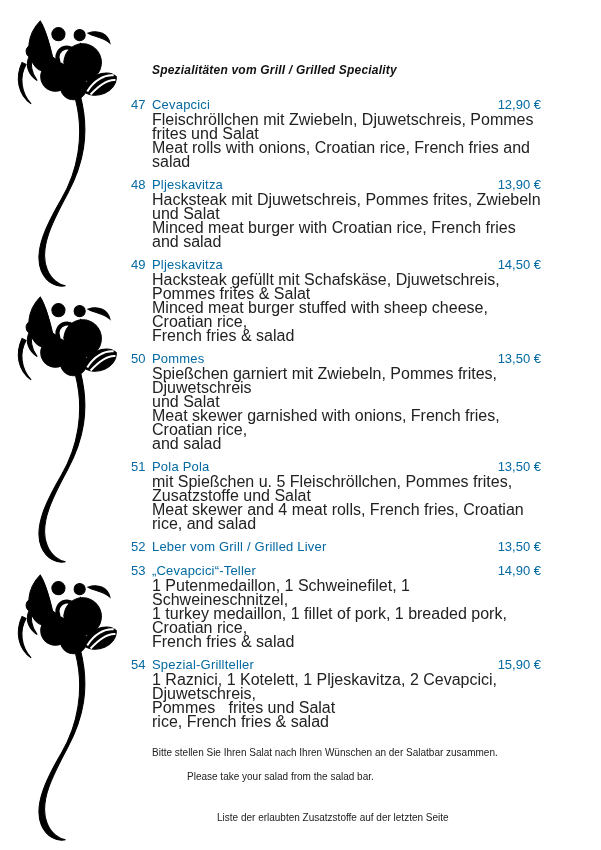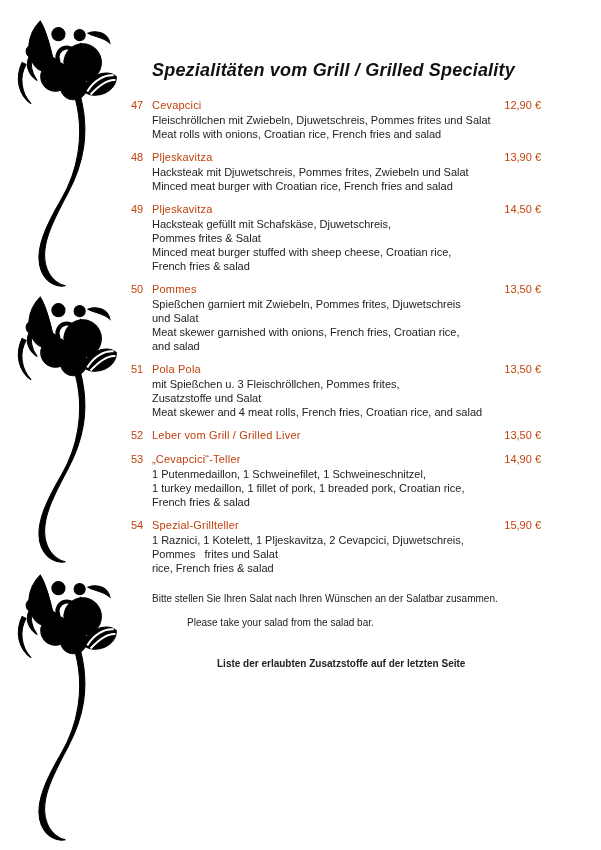--- a/index.html
+++ b/index.html
@@ -18,43 +18,43 @@
   }
   .ornament svg{display:block;width:100%;height:100%;}
   .ornament.o1{top:20px;}
   .ornament.o2{top:296px;}
   .ornament.o3{top:574px;}
   
   .content{
     position:absolute;left:131px;top:60px;width:410px;
   }
   .page-title{
-    font-size:18px;font-weight:bold;font-style:italic;
+    font-size:12px;font-weight:bold;font-style:italic;
     color:#111;margin:0 0 0 21px;line-height:20px;
     letter-spacing:.2px;
   }
   .menu-list{margin-top:17px;}
   .menu-item{margin-bottom:8px;}
   .item-head{
     display:flex;align-items:baseline;
-    font-size:11px;line-height:16px;color:#c2410c;justify-content:space-between;
+    font-size:13px;line-height:16px;color:#0369a1;justify-content:space-between;
   }
   .item-number{width:21px;flex:0 0 21px;}
   .item-name{flex:1 1 auto;letter-spacing:.2px;}
   .item-price{flex:0 0 auto;text-align:right;white-space:nowrap;}
   .item-desc{margin-left:21px;}
   .desc-line{
-    font-size:11px;line-height:14px;color:#222;
+    font-size:16px;line-height:14px;color:#222;
     white-space:pre-wrap;
   }
   
   .notes{margin-top:17px;font-size:10px;color:#222;}
   .note-salad-de{margin:0 0 0 21px;line-height:14px;}
   .note-salad-en{margin:10px 0 0 56px;line-height:14px;}
-  .note-additives{margin:27px 0 0 86px;line-height:14px;font-weight:bold;}
+  .note-additives{margin:27px 0 0 86px;line-height:14px;}
 </style>
 </head>
 <body>
 
 <svg width="0" height="0" style="position:absolute" aria-hidden="true">
   <defs>
     <symbol id="flower-motif" viewBox="0 0 115 275">
       <g class="flower-ink" fill="#000000" stroke="#000000">
 
         <path d="M33,1 C20,14 18,34 28,46 C34,53 44,52 47,44 C43,26 39,10 33,1 Z"></path>
@@ -169,21 +169,21 @@
           </div>
   </div>
 
   <div class="menu-item">
     <div class="item-head">
       <span class="item-number">51</span>
       <span class="item-name">Pola Pola</span>
       <span class="item-price">13,50 €</span>
     </div>
     <div class="item-desc">
-            <div class="desc-line">mit Spießchen u. 3 Fleischröllchen, Pommes frites,</div>
+            <div class="desc-line">mit Spießchen u. 5 Fleischröllchen, Pommes frites,</div>
             <div class="desc-line">Zusatzstoffe und Salat</div>
             <div class="desc-line">Meat skewer and 4 meat rolls, French fries, Croatian rice, and salad</div>
           </div>
   </div>
 
   <div class="menu-item">
     <div class="item-head">
       <span class="item-number">52</span>
       <span class="item-name">Leber vom Grill / Grilled Liver</span>
       <span class="item-price">13,50 €</span>

